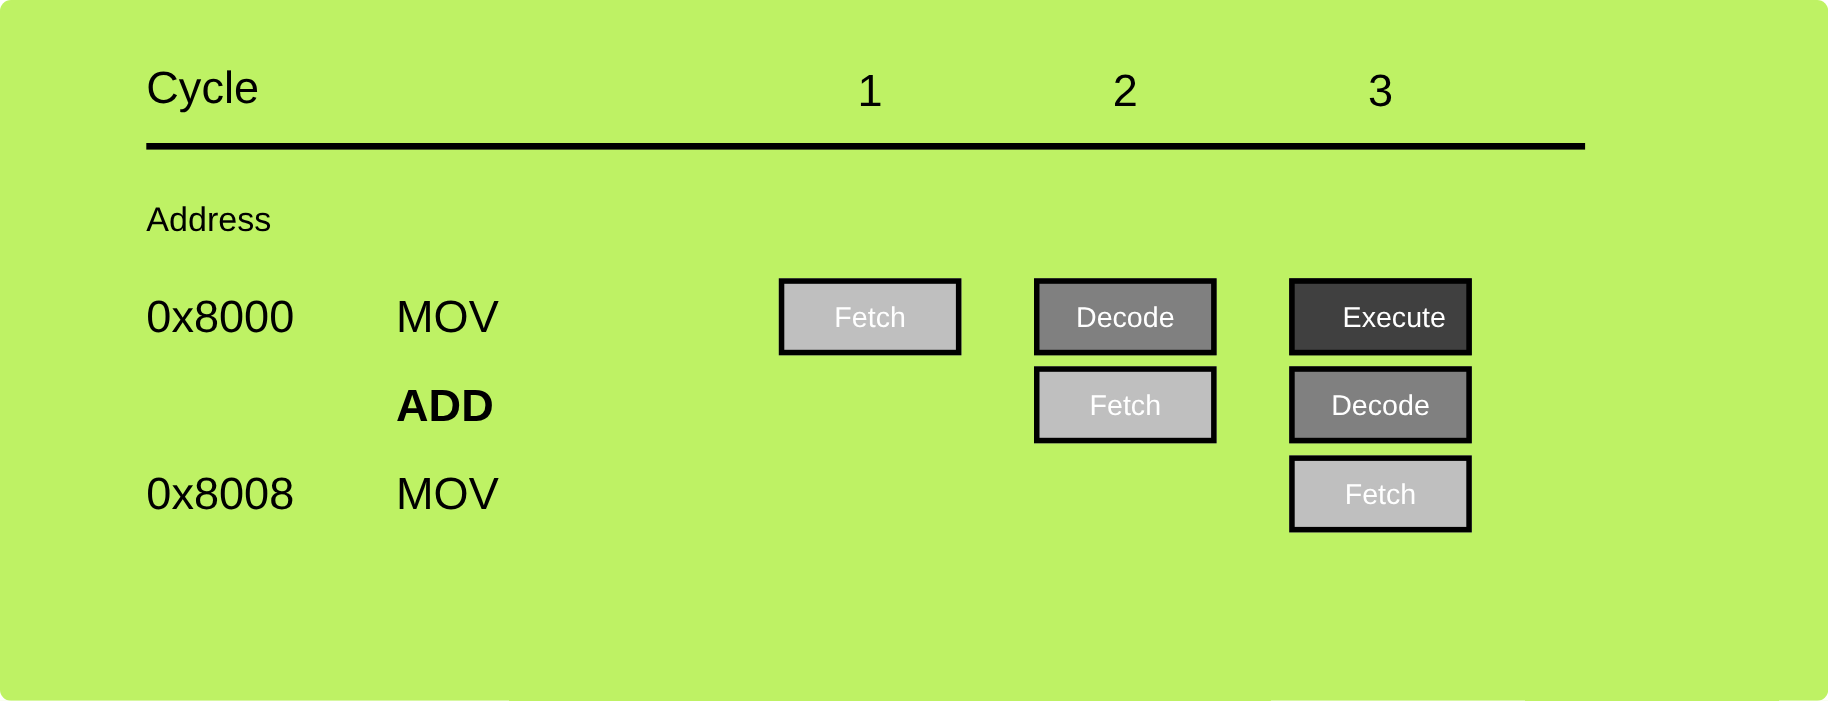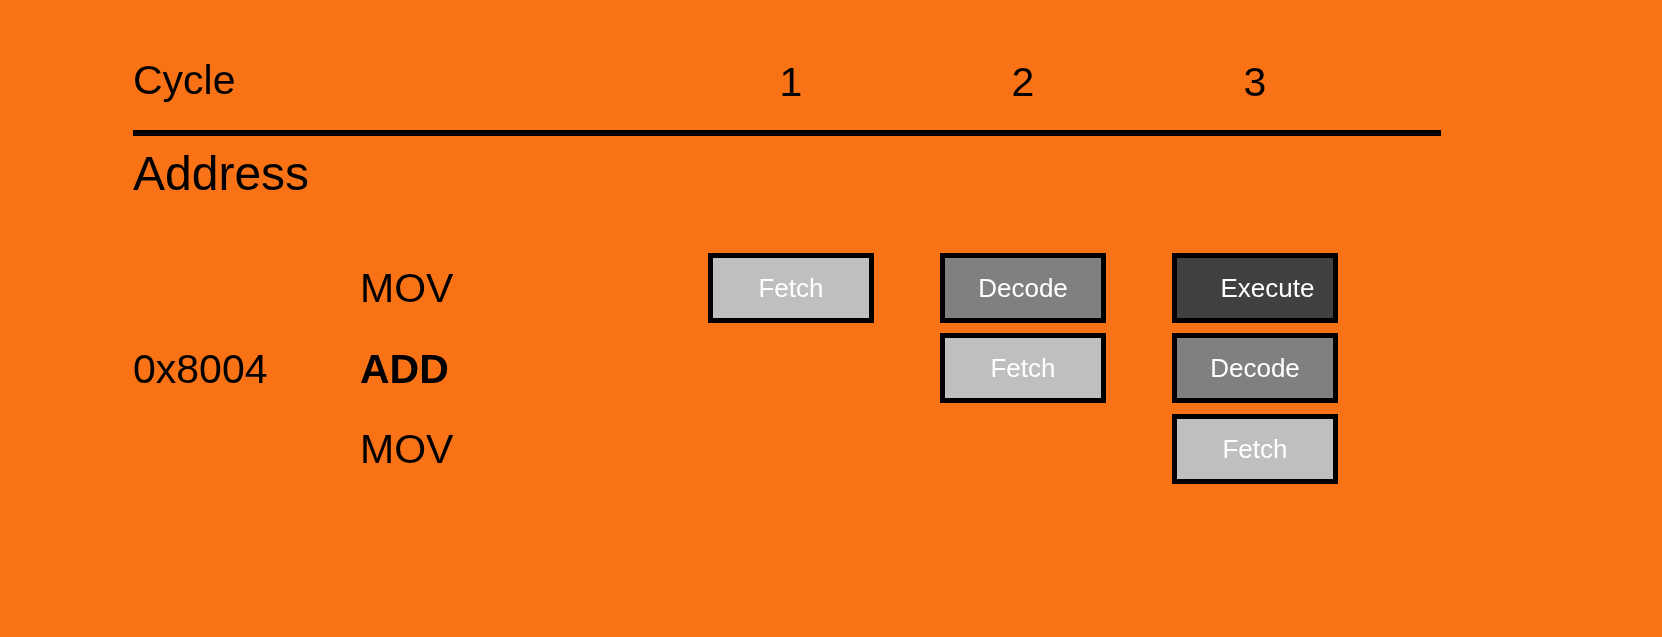--- a/index.html
+++ b/index.html
@@ -10,22 +10,23 @@
   }
   body {
     font-family: "Liberation Sans", sans-serif;
     color: #000000;
   }
 
   #diagram {
     position: relative;
     width: 1662px;
     height: 637px;
-    background: #f97316;
+    background: #bef264;
     overflow: hidden;
+    border-radius: 10px;
   }
 
   
   .cycle-label {
     position: absolute;
     left: 133px;
     top: 60px;
     font-size: 41px;
     line-height: 1;
     color: #000000;
@@ -47,22 +48,22 @@
     left: 133px;
     top: 130px;
     width: 1308px;
     height: 6px;
     background: #000000;
   }
 
   
   .col-head {
     position: absolute;
-    top: 150px;
-    font-size: 48px;
+    top: 184px;
+    font-size: 31px;
     line-height: 1;
     color: #000000;
     white-space: nowrap;
   }
   .col-head.address { left: 133px; }
   .col-head.operation { left: 370px; }
 
   
   .row-address,
   .row-operation {
@@ -102,25 +103,26 @@
   <div class="cycle-label">Cycle</div>
 
   <div class="cycle-number" id="cycle-num-1" style="left: 708px;">1</div>
   <div class="cycle-number" id="cycle-num-2" style="left: 940px;">2</div>
   <div class="cycle-number" id="cycle-num-3" style="left: 1172px;">3</div>
 
   <div class="header-rule"></div>
 
   <div class="col-head address">Address</div>
 
+  <div class="row-address" id="row-addr-0" style="top: 268px;">0x8000</div>
   <div class="row-operation" id="row-op-0" style="top: 268px;">MOV</div>
 
-  <div class="row-address" id="row-addr-1" style="top: 349px;">0x8004</div>
   <div class="row-operation" id="row-op-1" style="top: 349px; font-weight: bold;">ADD</div>
 
+  <div class="row-address" id="row-addr-2" style="top: 429px;">0x8008</div>
   <div class="row-operation" id="row-op-2" style="top: 429px;">MOV</div>
 
   <div id="stage-layer">
       <div class="stage-box fetch" style="left: 708px; top: 253px; width: 166px; height: 70px;">
         <span>Fetch</span>
       </div>
       <div class="stage-box decode" style="left: 940px; top: 253px; width: 166px; height: 70px;">
         <span>Decode</span>
       </div>
       <div class="stage-box execute" style="left: 1172px; top: 253px; width: 166px; height: 70px;">

